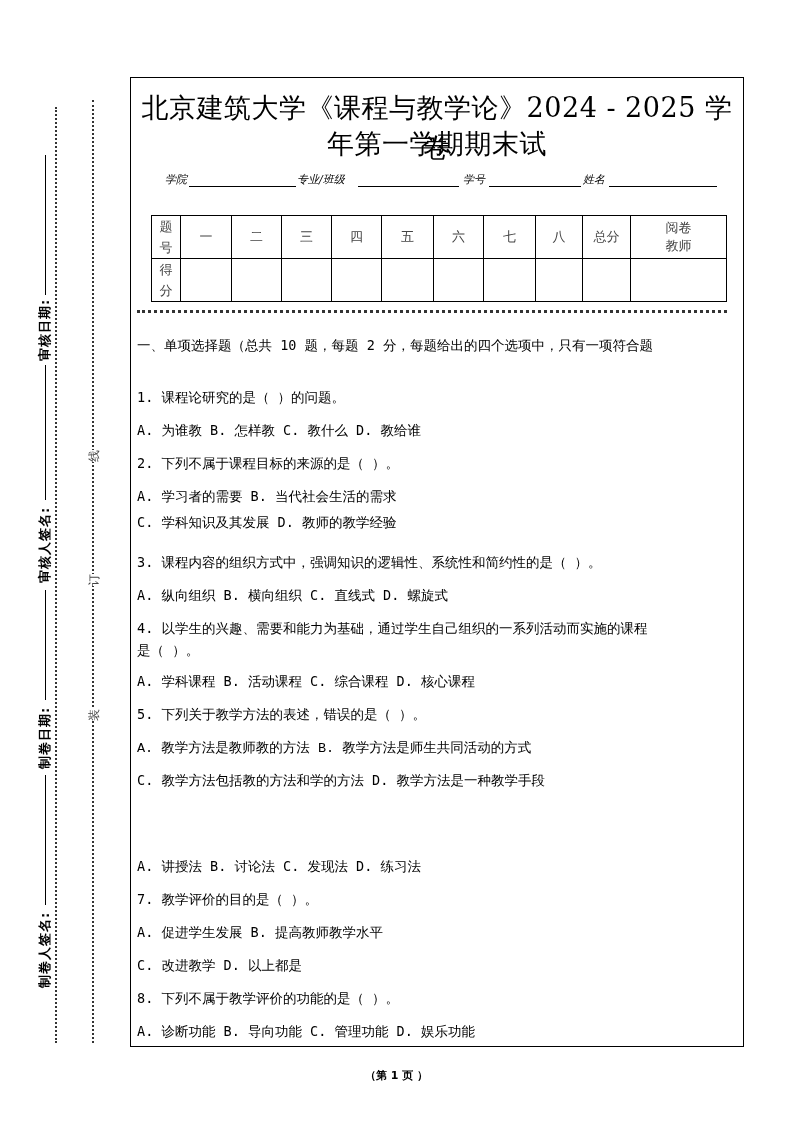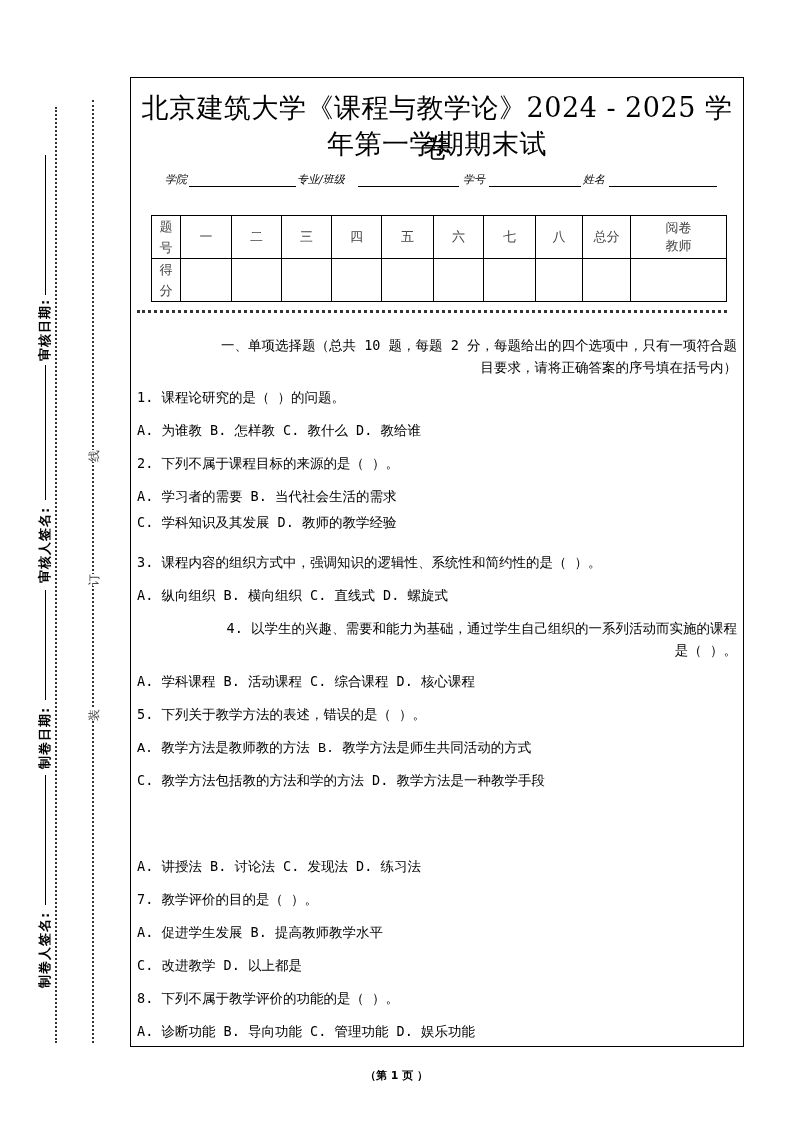--- a/index.html
+++ b/index.html
@@ -31,21 +31,21 @@
   table.score td { border:1px solid #000; text-align:center; vertical-align:middle; padding:0; color:#444; }
   table.score tr.r1 td { height:41px; }
   table.score tr.r2 td { height:42px; }
   table.score td.lead { width:28px; line-height:21px; }
 
   .sep-dots { position:absolute; left:6px; right:16px; top:232px; border-top:3px dotted #333; }
 
   .body { position:absolute; left:6px; right:6px; top:256px;
           font-family:"DejaVu Sans Mono","Liberation Mono",monospace; font-size:13.5px; }
   .line { position:absolute; left:0; white-space:nowrap; }
-  .para { position:absolute; left:0; right:0; line-height:22px;text-align:right; }
+  .para { position:absolute; left:0; right:0; line-height:22px; }
 
   .footer { position:absolute; top:1068px; left:0; width:100%; text-align:center;
             font-family:"DejaVu Sans","Liberation Sans",sans-serif; font-weight:bold; font-size:11px; }
 </style>
 </head>
 <body>
 
 <div>
   <div class="dot-line" style="left:55px; top:107px; height:936px;"></div>
   <div class="dot-line" style="left:92px; top:100px; height:943px;"></div>
@@ -119,21 +119,20 @@
       <td></td>
     </tr>
   </tbody>
     </table>
 
   <div class="sep-dots"></div>
 
   <div class="body">
     <div class="para" style="top:0;">
       <div>一、单项选择题（总共 10 题，每题 2 分，每题给出的四个选项中，只有一项符合题</div>
-      <div>目要求，请将正确答案的序号填在括号内）</div>
     </div>
 
     <div class="line" style="top:55px;">1. 课程论研究的是（  ）的问题。</div>
     <div class="line" style="top:88px;">A. 为谁教  B. 怎样教  C. 教什么  D. 教给谁</div>
 
     <div class="line" style="top:121px;">2. 下列不属于课程目标的来源的是（  ）。</div>
     <div class="line" style="top:154px;">A. 学习者的需要  B. 当代社会生活的需求</div>
     <div class="line" style="top:180px;text-align:right;">C. 学科知识及其发展  D. 教师的教学经验</div>
 
     <div class="line" style="top:220px;">3. 课程内容的组织方式中，强调知识的逻辑性、系统性和简约性的是（  ）。</div>

